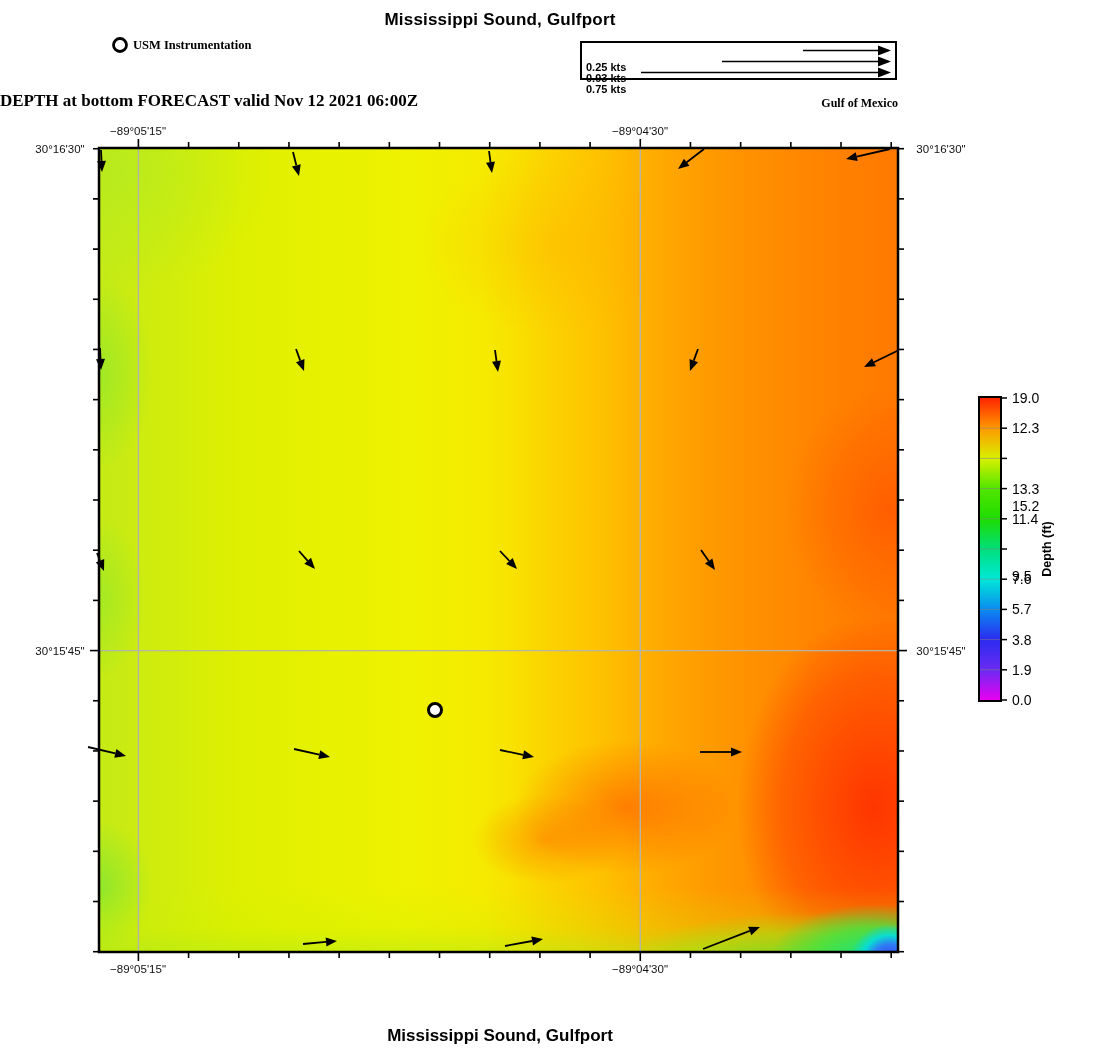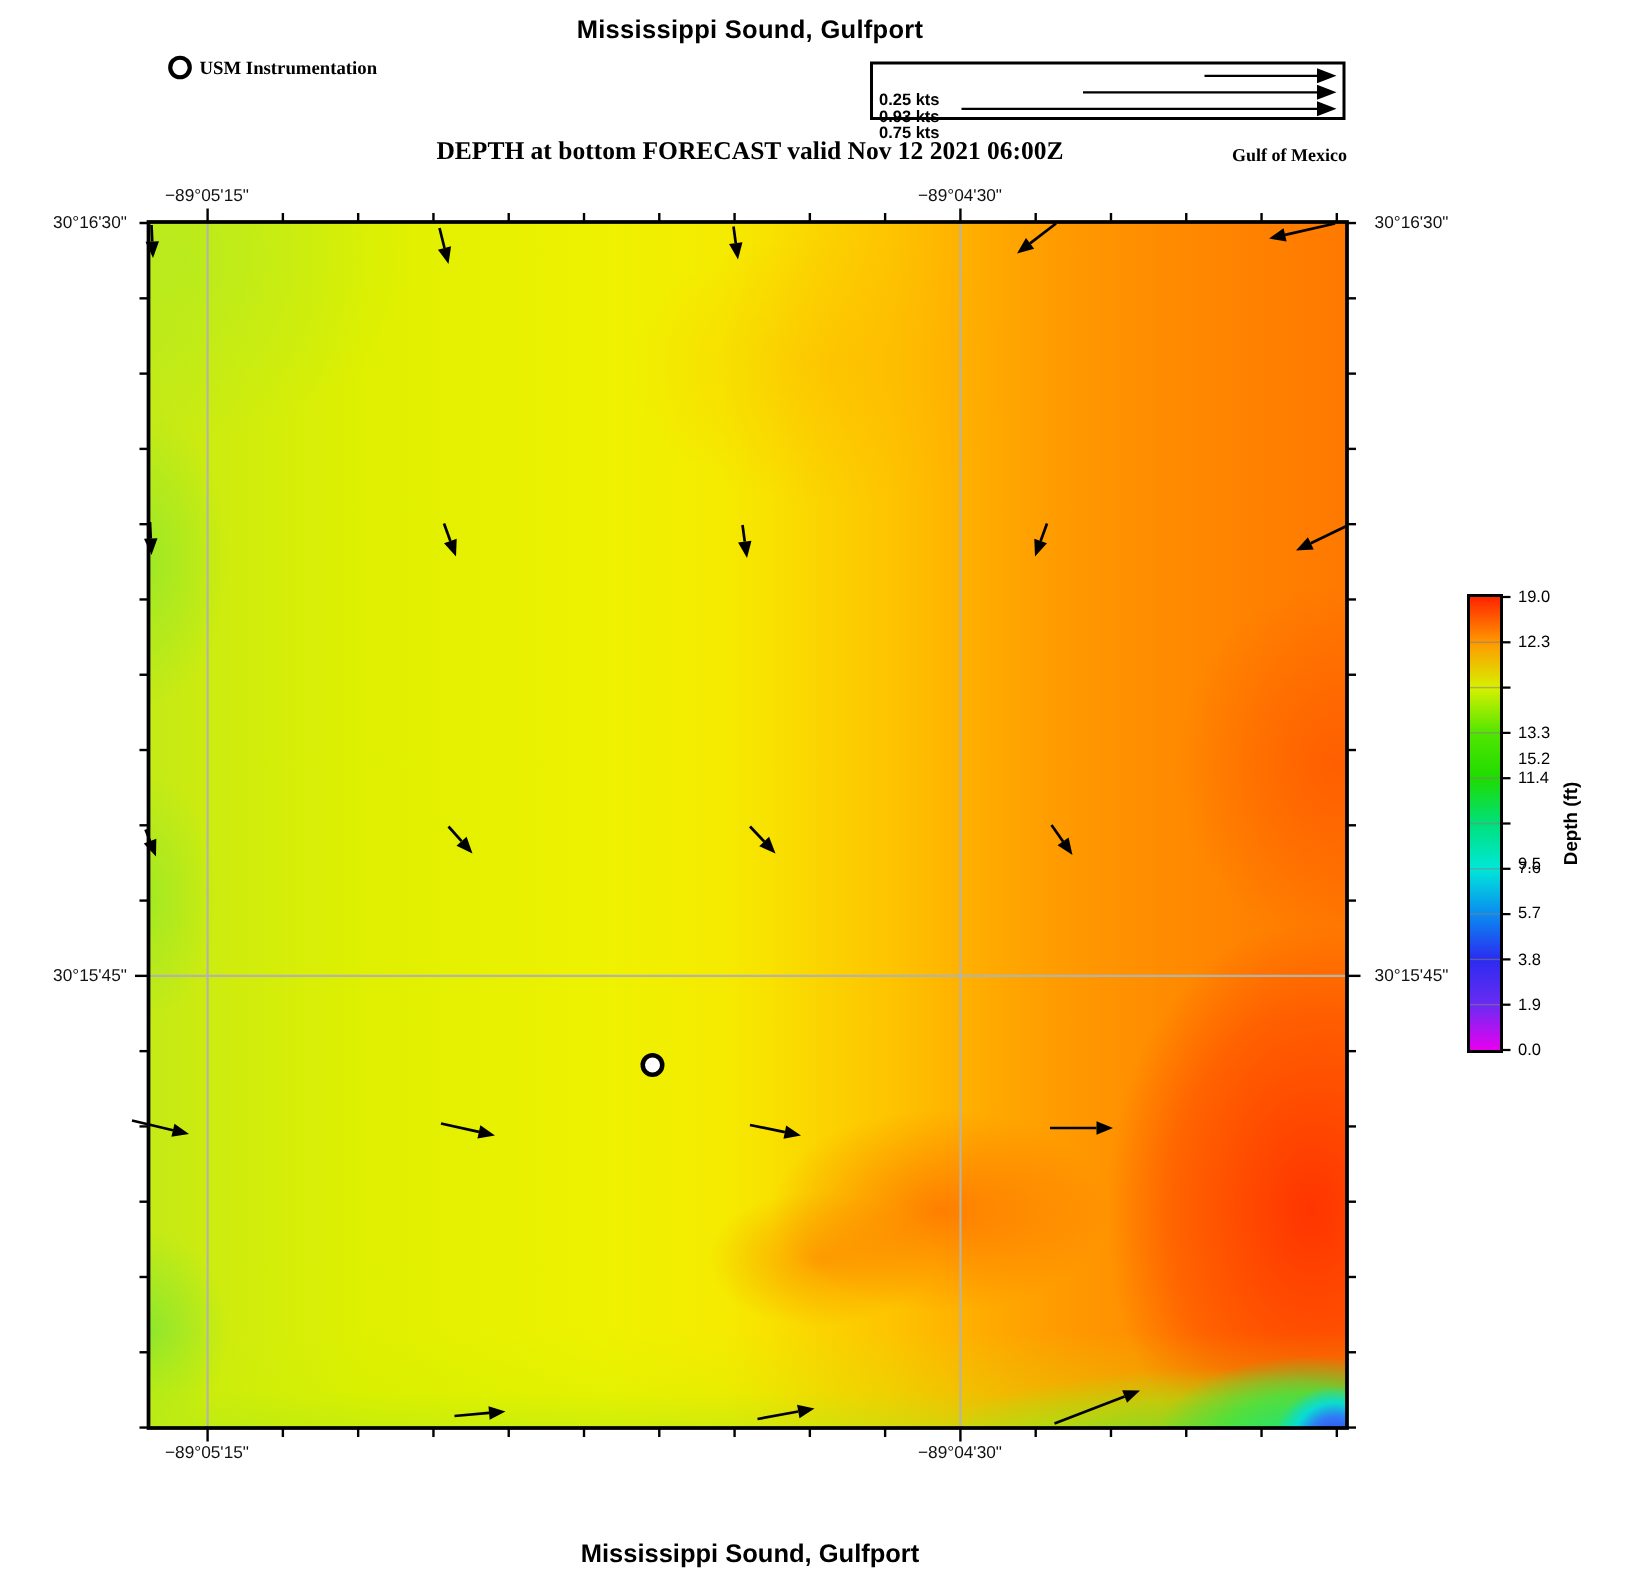--- a/index.html
+++ b/index.html
@@ -2,31 +2,31 @@
 <html><head>
 <meta charset="utf-8">
 <style>
   html,body{margin:0;padding:0;background:#fff;}
   #canvas{position:relative;width:1100px;height:1050px;background:#fff;overflow:hidden;
           font-family:"Liberation Sans",sans-serif;color:#000;border-radius:15px;}
   .ttl{position:absolute;left:0;top:10px;width:1000px;text-align:center;
        font-size:17px;font-weight:bold;letter-spacing:.2px;}
   .ttl-bottom{position:absolute;left:0;top:1026px;width:1000px;text-align:center;
        font-size:17px;font-weight:bold;}
-  .subtitle{position:absolute;left:0;top:91px;width:1000px;text-align:center;
+  .subtitle{position:absolute;left:0;top:91px;width:1000px;
        font-family:"Liberation Serif",serif;font-size:17px;font-weight:bold;}
   .region{position:absolute;left:760px;top:96px;width:138px;text-align:right;
        font-family:"Liberation Serif",serif;font-size:12px;font-weight:bold;}
   .instr-label{position:absolute;left:133px;top:38px;font-size:12.5px;font-weight:bold;font-family:Liberation Serif, serif;}
   .vel-box{position:absolute;left:580px;top:41px;width:313px;height:35px;
        border:2px solid #000;background:#fff;}
   .vrow{position:absolute;left:586px;font-size:11px;font-weight:bold;transform:translateY(-50%);margin-top:16px;}
   .axis-label{position:absolute;font-size:11.5px;color:#111;white-space:nowrap;
        transform:translate(-50%,-50%);}
-  .cb-label{position:absolute;left:1012px;font-size:11px;transform:translateY(-50%);}
+  .cb-label{position:absolute;left:1012px;font-size:14px;transform:translateY(-50%);}
   .cb-title{position:absolute;left:1047px;top:549px;transform:translate(-50%,-50%) rotate(-90deg);
        font-size:12.5px;font-weight:bold;white-space:nowrap;}
   #cbar{position:absolute;left:978px;top:396px;width:24px;height:306px;
        border:2px solid #000;box-sizing:border-box;}
   #overlay{position:absolute;left:0;top:0;pointer-events:none;}
   
   .map-field{position:absolute;left:99px;top:148px;width:799px;height:804px;
     background:
       radial-gradient(ellipse 50px 45px at 99% 101%, #3d35ee 0%, #2f7df5 35%, rgba(0,220,230,0.85) 55%, rgba(0,230,160,0) 80%),
       radial-gradient(ellipse 130px 70px at 97% 101%, rgba(0,230,150,0.9) 0%, rgba(60,230,70,0.8) 45%, rgba(120,235,30,0) 80%),

